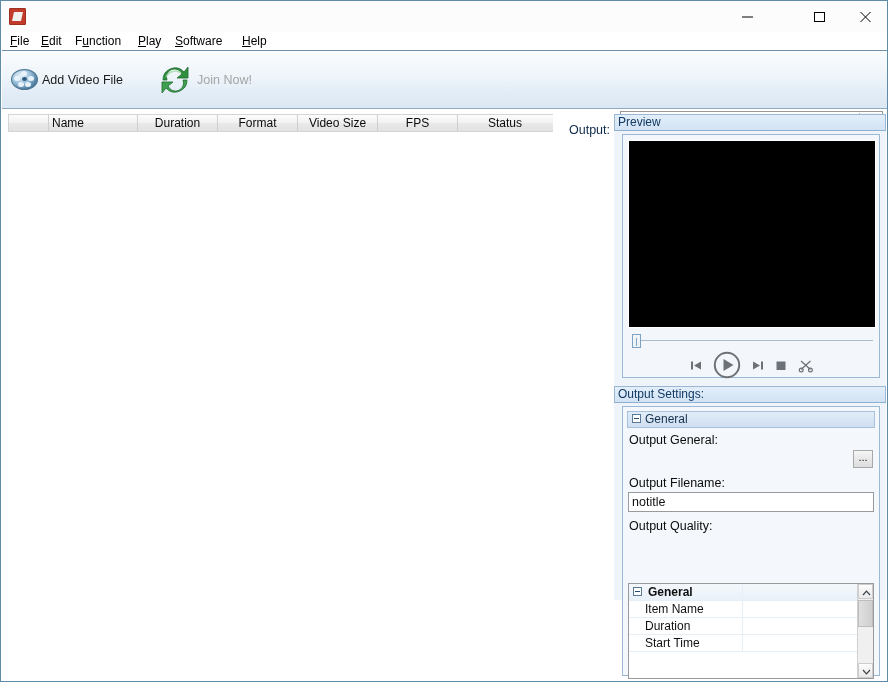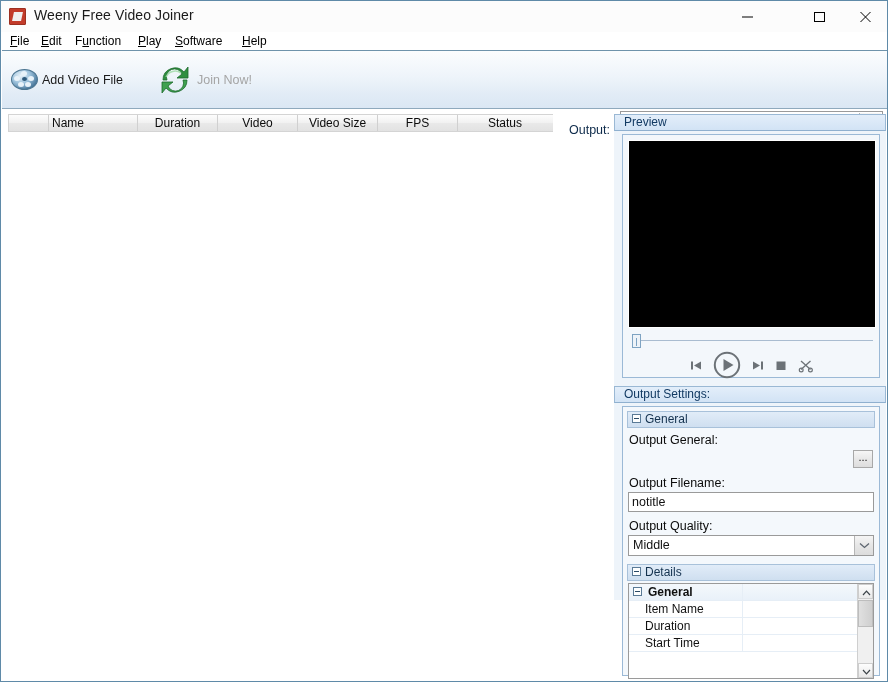--- a/index.html
+++ b/index.html
@@ -259,21 +259,21 @@
 
   .pane-title {
     height: 17px;
     background: linear-gradient(to bottom, #e3eefa 0%, #d2e3f5 100%);
     border: 1px solid #9ab8d4;
     border-bottom: 1px solid #8fb0cf;
     box-sizing: border-box;
     font-size: 12px;
     color: #123a63;
     line-height: 15px;
-    padding-left: 9px;
+    padding-left: 3px;
     white-space: nowrap;
     cursor: default;
   }
 
   #preview-pane {
     position: absolute;
     left: 1px; top: 5px;
     width: 272px; height: 272px;
     background: #eef4fa;
   }
@@ -524,21 +524,20 @@
     white-space: nowrap;
   }
 </style>
 </head>
 <body>
 
 <div id="window">
 
   <div id="titlebar">
     <div id="app-icon"></div>
-    <div id="title-text">Weeny Free Video Joiner</div>
 
     <button class="wbtn" id="btn-min">
       <svg width="13" height="13" viewBox="0 0 13 13">
         <line x1="1" y1="7" x2="12" y2="7" stroke="#000" stroke-width="1"></line>
       </svg>
     </button>
     <button class="wbtn" id="btn-max">
       <svg width="13" height="13" viewBox="0 0 13 13">
         <rect x="1.5" y="2.5" width="10" height="9" fill="none" stroke="#000" stroke-width="1"></rect>
       </svg>
@@ -601,21 +600,21 @@
     <div class="menu-item" style="left:136px"><u>P</u>lay</div>
     <div class="menu-item" style="left:173px"><u>S</u>oftware</div>
     <div class="menu-item" style="left:240px"><u>H</u>elp</div>
   </div>
 
   <div id="filelist">
     <div id="filelist-header">
       <div class="col-head left" style="width:40px"></div>
       <div class="col-head left" style="width:89px">Name</div>
       <div class="col-head center" style="width:80px">Duration</div>
-      <div class="col-head center" style="width:80px">Video</div>
+      <div class="col-head center" style="width:80px">Format</div>
       <div class="col-head center" style="width:80px">Video Size</div>
       <div class="col-head center" style="width:80px">FPS</div>
       <div class="col-head center" style="width:94px;border-right:none">Status</div>
     </div>
     <div id="filelist-body"></div>
   </div>
 
   <div id="rightcol">
 
     <div id="preview-pane">
@@ -673,32 +672,21 @@
           <span class="collapse-box"></span><span>General</span>
         </div>
 
         <div class="field-label" style="top:26px">Output General:</div>
         <div id="btn-browse" style="top:43px">...</div>
 
         <div class="field-label" style="top:69px">Output Filename:</div>
         <input class="text-input" style="top: 85px;" id="input-output-filename" value="notitle">
 
         <div class="field-label" style="top:112px">Output Quality:</div>
-        <div id="quality-combo" style="top:128px">
-          <div id="quality-text">Middle</div>
-          <div id="quality-arrow">
-            <svg width="11" height="7" viewBox="0 0 11 7">
-              <path d="M1 1.5 L5.5 5.5 L10 1.5" fill="none" stroke="#5e6670" stroke-width="1.3"></path>
-            </svg>
-          </div>
-        </div>
-
-        <div class="group-header" style="top:157px">
-          <span class="collapse-box"></span><span>Details</span>
-        </div>
+
 
         <div id="details-tree" style="top:176px">
           <div class="tree-row group">
             <span class="collapse-box"></span>
             <span class="tree-label">General</span>
             <span class="tree-valuecell"></span>
           </div>
           <div class="tree-row">
             <span class="tree-indent"></span>
             <span class="tree-label">Item Name</span>

